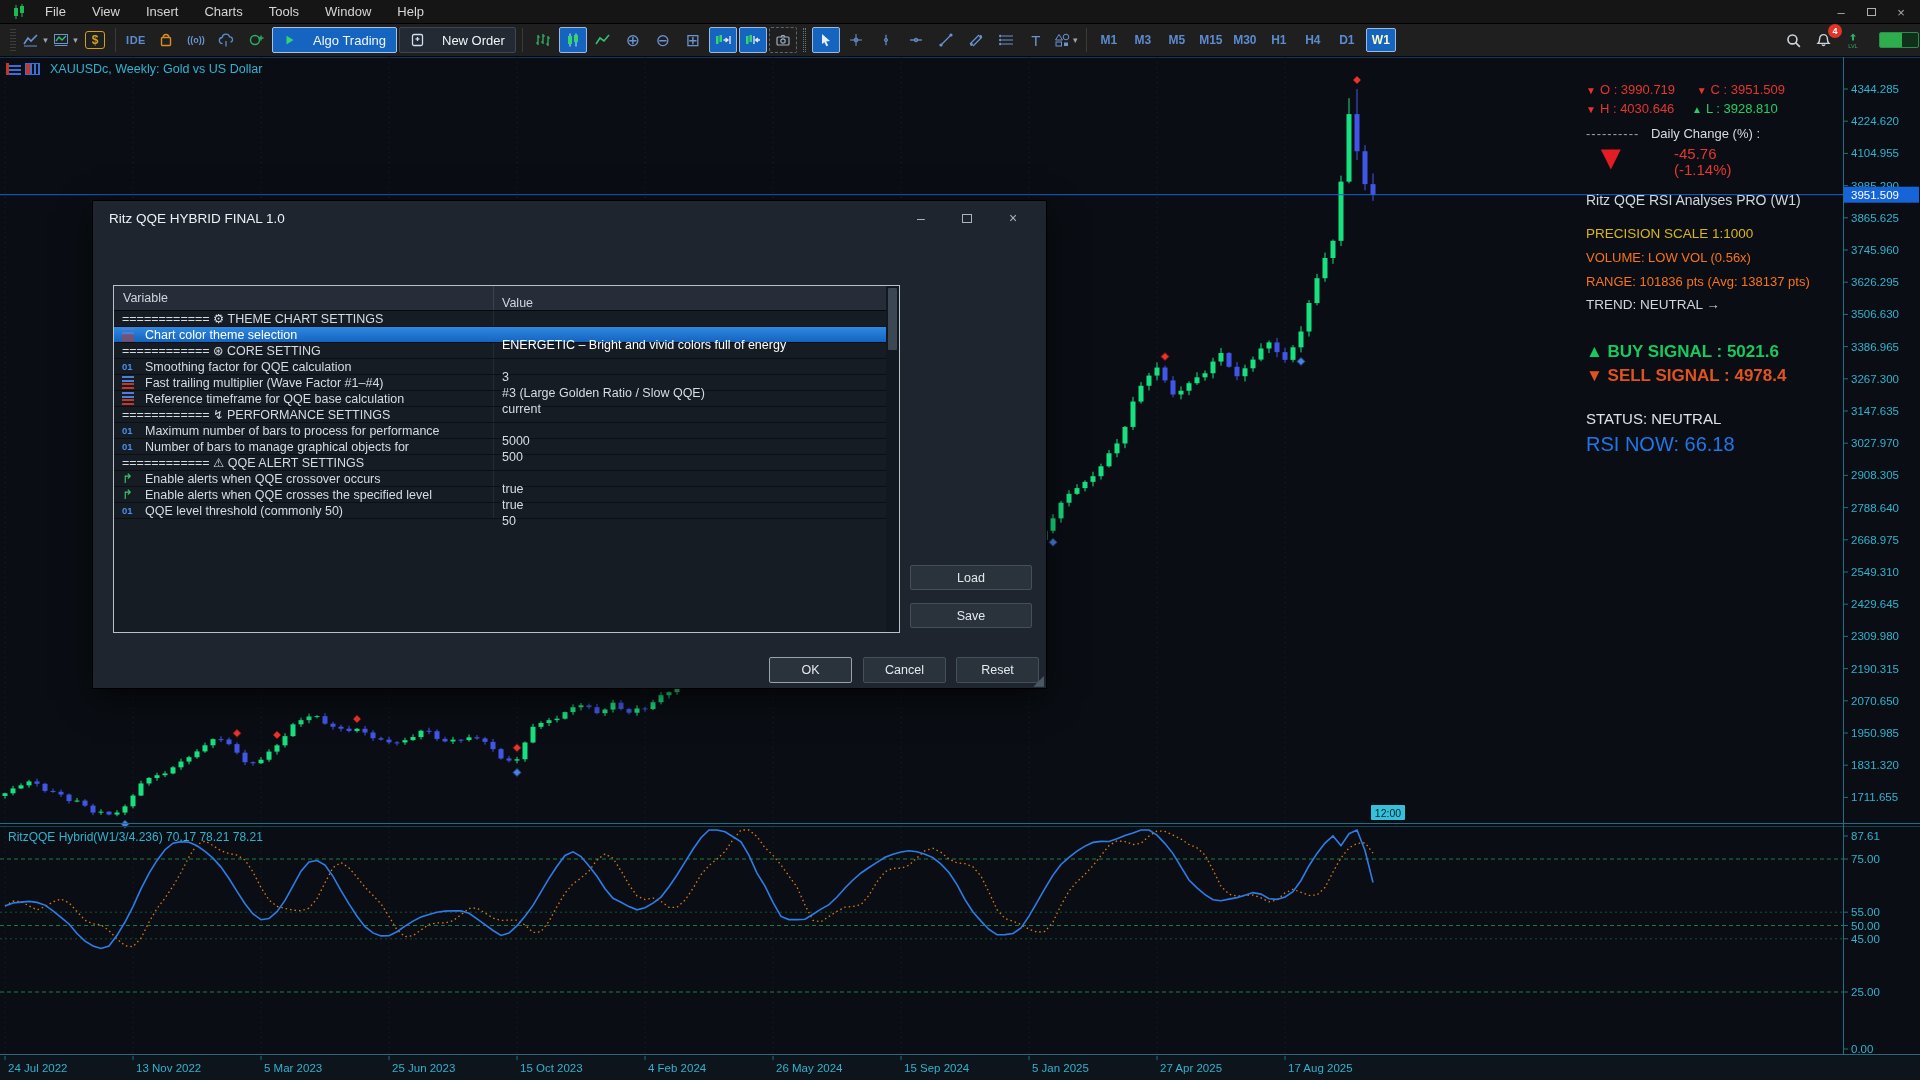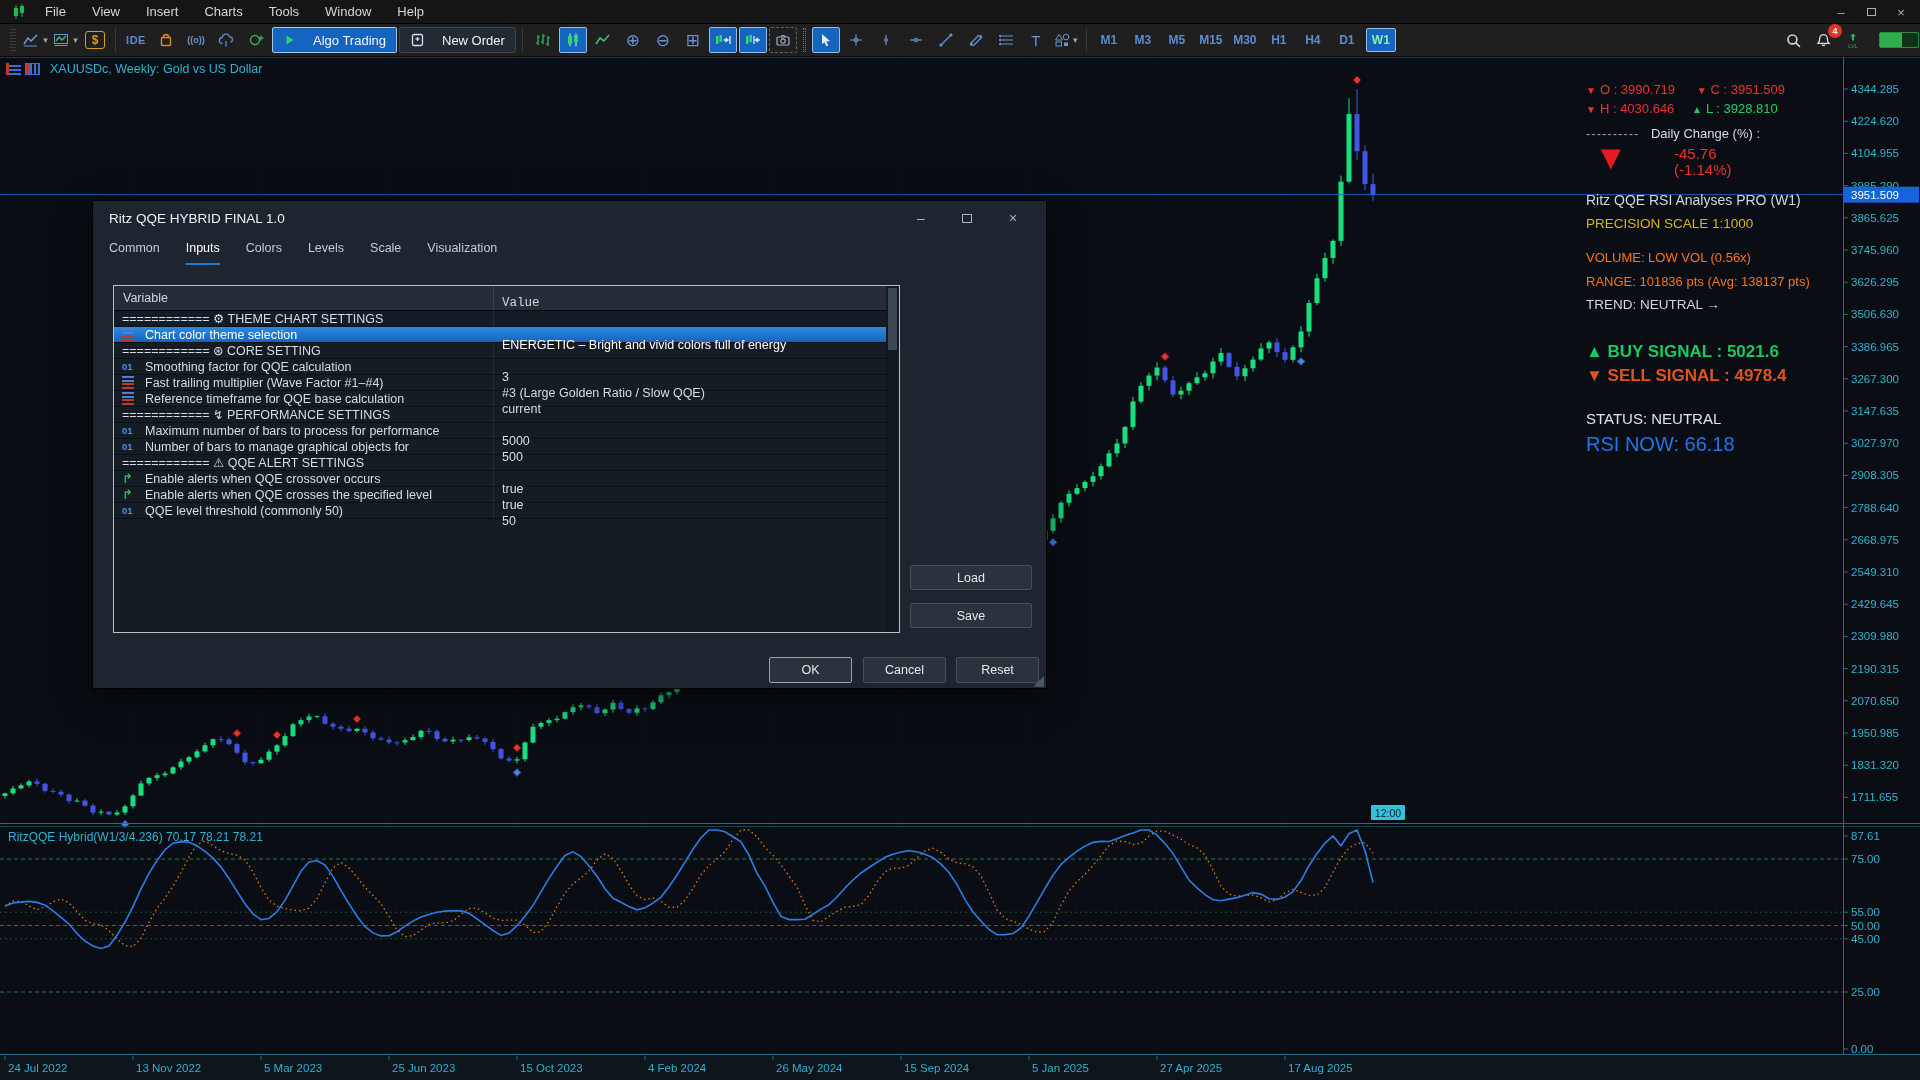--- a/index.html
+++ b/index.html
@@ -27,21 +27,21 @@
   .tb.btn-blue{background:#1565c0;border:1px solid #a9c3e8;padding:0 10px;}
   .tb.btn-dark{background:#232a33;border:1px solid #3d4754;padding:0 10px;}
   .tb-sep{width:1px;height:24px;background:#000;border-right:1px solid #3a3a3a;margin:0 5px;}
   .tb-sep.dotted{background:none;border-left:1px dotted #6a7682;border-right:1px dotted #6a7682;width:3px;}
   .glyph{font-size:15px;line-height:1;}
   .glyph.big{font-size:17px;}
   .glyph.small{font-size:9px;font-weight:bold;letter-spacing:0;}
   .goldbox{border:1.5px solid #d4a017;color:#d4a017;border-radius:3px;font-weight:bold;font-size:12px;padding:1px 6px;}
   .idebox{color:#5b8bd0;font-weight:bold;font-size:11px;letter-spacing:.5px;}
   .tf{min-width:30px;height:24px;display:flex;align-items:center;justify-content:center;color:#5b8bd0;font-size:12px;font-weight:bold;border-radius:2px;margin:0 2px;}
-  .tf.active{background:#1565c0;color:#86efac;border:1px solid #9db9e2;}
+  .tf.active{background:#1565c0;color:#fef9c3;border:1px solid #9db9e2;}
   .badge{position:absolute;top:-3px;right:-5px;background:#e03427;color:#fff;font-size:9px;width:14px;height:14px;border-radius:50%;display:flex;align-items:center;justify-content:center;font-weight:bold;}
   .battery{width:40px;height:16px;border:1px solid #2a8f46;border-radius:2px;background:linear-gradient(90deg,#2eac4e 0 58%,#10301c 58% 100%);margin-left:10px;}
 
   
   .symbol-label{position:absolute;left:6px;top:62px;display:flex;align-items:center;z-index:5;}
   .symbol-label .txt{color:#2fb3cf;font-size:12.5px;margin-left:6px;}
   .sym-ic{width:15px;height:12px;margin-right:4px;}
   .sym-ic1{background:repeating-linear-gradient(0deg,#3a6fd8 0 2px,transparent 2px 4px);border-left:3px solid #c0392b;}
   .sym-ic2{border:1px solid #3a6fd8;background:linear-gradient(90deg,#c0392b 0 30%,transparent 30%),repeating-linear-gradient(90deg,#3a6fd8 0 2px,transparent 2px 4px);}
   .ind-label{position:absolute;left:8px;top:830px;color:#2fb3cf;font-size:12px;z-index:5;}
@@ -69,21 +69,21 @@
   .dlg-titlebar{height:34px;display:flex;align-items:center;padding-left:16px;color:#edf1f5;font-size:13.5px;}
   .dlg-controls{margin-left:auto;display:flex;height:34px;align-items:center;margin-right:10px;}
   .dlg-cbtn{width:46px;height:26px;display:flex;align-items:center;justify-content:center;color:#aab4bd;font-size:14px;}
   .dlg-max-box{width:10px;height:9px;border:1px solid #aab4bd;display:inline-block;}
   .dlg-tabs{display:flex;gap:26px;padding:6px 0 0 16px;height:30px;}
   .dlg-tab{color:#c3cbd4;font-size:12.5px;padding-bottom:4px;}
   .dlg-tab.active{color:#fff;border-bottom:2px solid #1a7fd4;}
   .dlg-table{position:absolute;left:20px;top:84px;width:786px;height:348px;border:1px solid #b9c0c8;background:#161c24;overflow:hidden;}
   .dlg-head{display:flex;height:25px;background:#262d38;border-bottom:1px solid #05080c;color:#cfd6de;font-size:12.5px;align-items:flex-end;}
   .dlg-head .c1{width:380px;padding-left:9px;border-right:1px solid #39424e;height:100%;display:flex;align-items:center;}
-  .dlg-head .c2{flex:1;padding-left:8px;font-family:Liberation Mono, monospace;}
+  .dlg-head .c2{flex:1;padding-left:8px;}
   .dlg-row{display:flex;height:16px;border-bottom:1px solid #0c1016;color:#d6dce2;font-size:12.5px;align-items:stretch;}
   .dlg-row .c1{width:380px;display:flex;align-items:center;padding-left:8px;border-right:1px solid #242c36;}
   .dlg-row .c2{flex:1;display:flex;align-items:center;padding-left:8px;margin-top:18px;}
   .dlg-row.selected{background:linear-gradient(180deg,#2e8ae0,#1563c0);color:#fff;}
   .dlg-row.selected .c1{border-right-color:transparent;}
   .pico{width:18px;display:inline-flex;align-items:center;justify-content:flex-start;margin-right:5px;flex:0 0 18px;}
   .pico.int{color:#4d8fe8;font-size:9.5px;font-weight:bold;}
   .pico.bool{color:#3ec46d;font-size:13px;}
   .pico.enum i{display:block;width:12px;height:13px;background:
       repeating-linear-gradient(180deg,#4d7fd6 0 2px,transparent 2px 4px) 0 0/12px 6px no-repeat,
@@ -878,49 +878,41 @@
     <span class="tri grn" style="margin-left:10px;">▲</span><span class="grn">L : 3928.810</span>
   </div>
   <div class="ip-line" style="top:46px;left:0;">
     <span class="dashes">----------</span>
     <span class="dc-label" style="margin-left:8px;">Daily Change (%) :</span>
   </div>
   <div class="ip-line big-tri" style="top:64px;left:8px;">▼</div>
   <div class="ip-line chg" style="top:65px;left:88px;">-45.76</div>
   <div class="ip-line chg" style="top:81px;left:88px;">(-1.14%)</div>
   <div class="ip-line ip-title" style="top:112px;left:0;">Ritz QQE RSI Analyses PRO (W1)</div>
-  <div class="ip-line gold-t" style="top:136px;left:0;">PRECISION SCALE 1:1000</div>
+  <div class="ip-line gold-t" style="top:146px;left:0;">PRECISION SCALE 1:1000</div>
   <div class="ip-line blue-t" style="top:170px;left:0;">VOLUME: LOW VOL (0.56x)</div>
   <div class="ip-line blue-t" style="top:194px;left:0;">RANGE: 101836 pts (Avg: 138137 pts)</div>
   <div class="ip-line wht-t" style="top:217px;left:0;">TREND: NEUTRAL →</div>
   <div class="ip-line buy-t" style="top:262px;left:0;">▲ BUY SIGNAL : 5021.6</div>
   <div class="ip-line sell-t" style="top:286px;left:0;">▼ SELL SIGNAL : 4978.4</div>
   <div class="ip-line status-t" style="top:330px;left:0;">STATUS: NEUTRAL</div>
   <div class="ip-line rsi-t" style="top:353px;left:0;">RSI NOW: 66.18</div>
 </div>
 
 <div class="dialog">
   <div class="dlg-titlebar">
     <span>Ritz QQE HYBRID FINAL 1.0</span>
     <div class="dlg-controls">
       <span class="dlg-cbtn">–</span>
       <span class="dlg-cbtn">
           <span class="dlg-max-box"></span>
         </span>
       <span class="dlg-cbtn">×</span>
     </div>
   </div>
-  <div class="dlg-tabs" id="dlg-tabs">
-      <span class="dlg-tab">Common</span>
-      <span class="dlg-tab active">Inputs</span>
-      <span class="dlg-tab">Colors</span>
-      <span class="dlg-tab">Levels</span>
-      <span class="dlg-tab">Scale</span>
-      <span class="dlg-tab">Visualization</span>
-    </div>
   <div class="dlg-table">
     <div class="dlg-head">
       <div class="c1">Variable</div>
       <div class="c2">Value</div>
     </div>
     <div id="dlg-rows">
         <div class="dlg-row section">
           <div class="c1">
             <span>============ ⚙ THEME CHART SETTINGS</span>
           </div>

